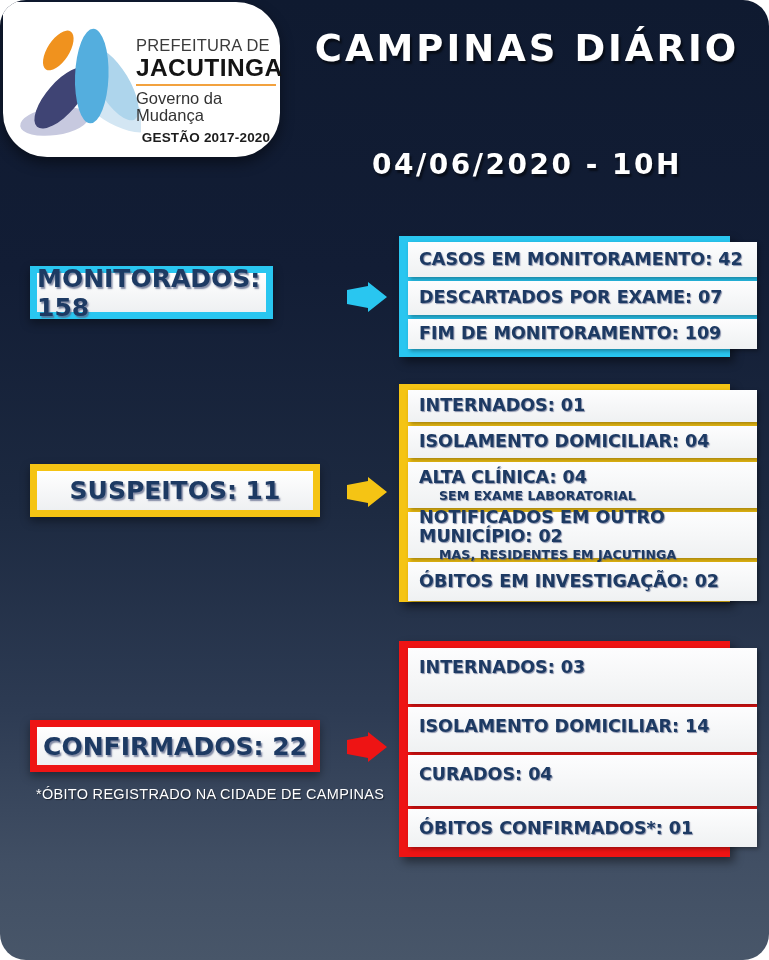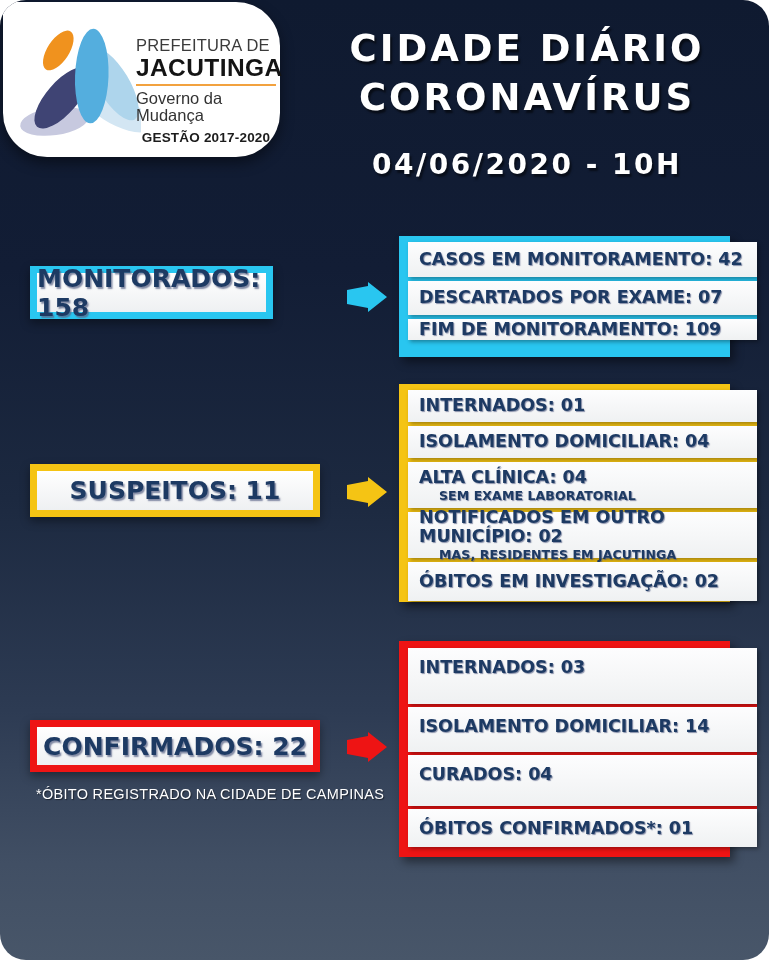--- a/index.html
+++ b/index.html
@@ -66,21 +66,21 @@
 
   .row{
     background:linear-gradient(180deg,#fdfdfe 0%,#eff1f2 100%);
     box-sizing:border-box;box-shadow:2px 2px 4px rgba(0,0,0,.35);
     display:flex;flex-direction:column;justify-content:center;
     padding-left:11px;padding-right:6px;
     color:#1d3a63;font-weight:bold;font-size:17.5px;line-height:1.1;
     text-shadow:1px 1px 1px rgba(90,100,135,.7);
   }
   .row .sub{font-size:12.5px;margin-top:2px;letter-spacing:.1px;margin-left:20px;}
-  .h35{height:35px;} .h34{height:34px;} .h31{height:21px;} .h32{height:32px;}
+  .h35{height:35px;} .h34{height:34px;} .h31{height:30px;} .h32{height:32px;}
   .h46{height:46px;} .h39{height:39px;}
   .top-align{justify-content:flex-start;padding-top:10px;}
   .h56{height:56px;} .h45{height:45px;} .h51{height:51px;} .h38{height:38px;}
 </style>
 </head>
 <body>
 
 <div class="stage">
 
   <div class="logo-card">
@@ -95,22 +95,21 @@
     <div class="logo-text">
       <div class="logo-prefix">PREFEITURA DE</div>
       <div class="logo-city">JACUTINGA</div>
       <div class="logo-divider"></div>
       <div class="logo-slogan">Governo da Mudança</div>
       <div class="logo-term">GESTÃO 2017-2020</div>
     </div>
   </div>
 
   <div class="header">
-    <div class="t">CIDADE DIÁRIO</div>
-    <div class="t">CORONAVÍRUS</div>
+    <div class="t">CAMPINAS DIÁRIO</div>
   </div>
   <div class="header-date">04/06/2020 - 10H</div>
 
   <div class="label-box lb-cyan">
     <span>MONITORADOS: 158</span>
   </div>
   <svg class="arrow ar-cyan" viewBox="0 0 40 30">
     <polygon points="0,8 21,4 21,0 40,15 21,30 21,26 0,22" fill="#29c6f0"></polygon>
   </svg>
   <div class="panel p-cyan"></div>

